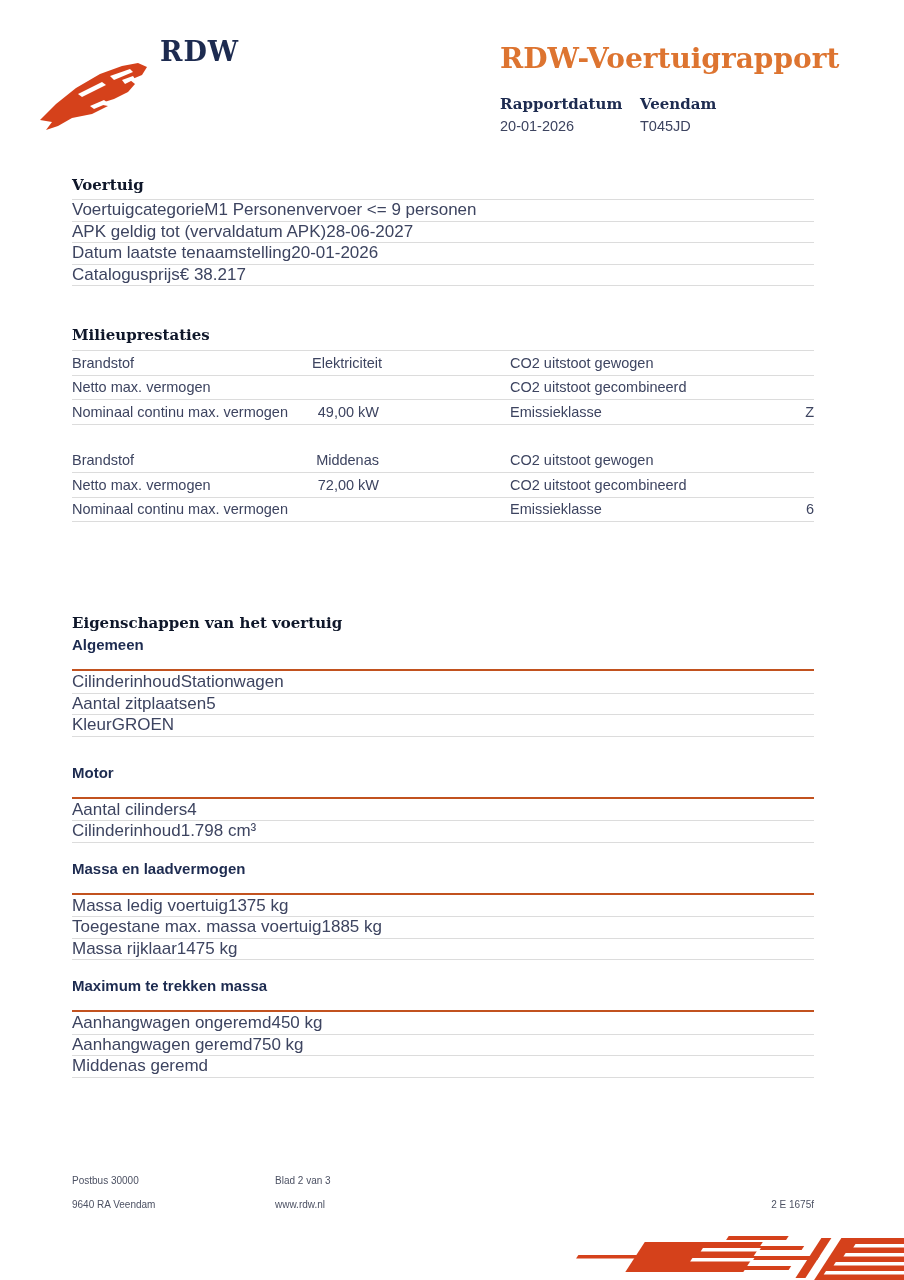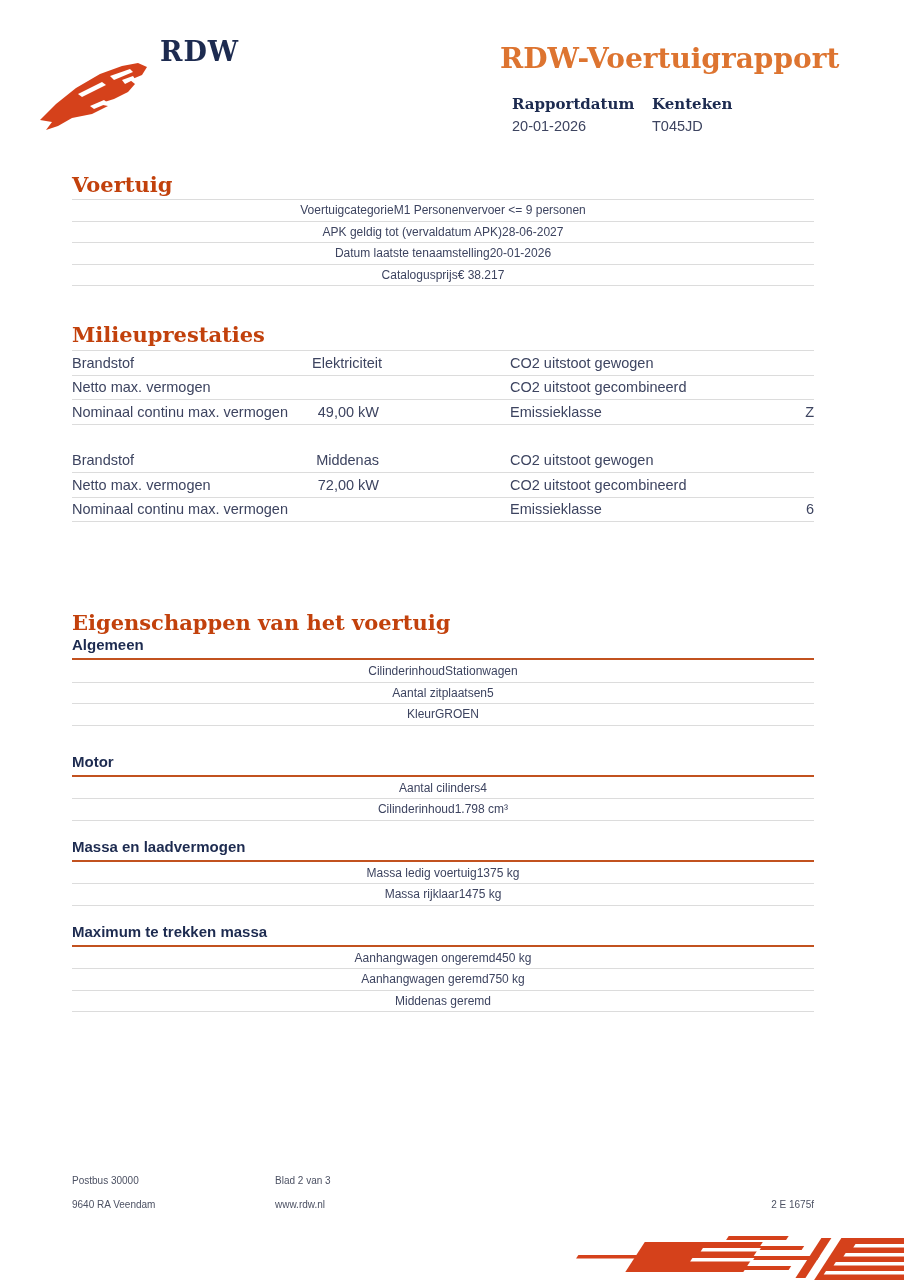--- a/index.html
+++ b/index.html
@@ -21,46 +21,46 @@
     font-family:"DejaVu Serif", serif;
     font-weight:bold; font-size:27px; letter-spacing:1px;
     color:#1d2b50;
   }
   .doc-title {
     position:absolute; left:500px; top:42px;
     font-family:"DejaVu Serif", serif;
     font-weight:bold; font-size:28px;
     color:#dd7430;
   }
-  .meta { position:absolute; left:512px; top:95px; display:flex; }
+  .meta { position:absolute; left:500px; top:95px; display:flex; }
   .meta-col { width:140px; }
   .meta-col.k { width:180px; }
   .meta-label {
     font-family:"DejaVu Serif", serif;
     font-weight:bold; font-size:15px; color:#1d2b50;
     margin-bottom:5px;
   }
   .meta-value { font-size:14.5px; color:#3d4460; }
 
   
   .content { position:absolute; left:72px; top:0; width:742px; }
 
   .sec-head {
     font-family:"DejaVu Serif", serif;
-    font-weight:bold; font-size:21px; color:#c2410c;
+    font-weight:bold; font-size:15px; color:#0f172a;
     height:18px; line-height:18px;
   }
   #sec-voertuig .sec-head { margin-top:176px; margin-bottom:5px; }
 
   .tbl { border-top:1px solid #dcdcdc; }
   .row {
-    display:flex; justify-content:center; align-items:center;
+    display:flex; justify-content:flex-start; align-items:center;
     height:21.5px;
     border-bottom:1px solid #dcdcdc;
-    font-size:12px;
+    font-size:17px;
   }
   .row .lbl { text-align:left; }
   .row .val { text-align:right; }
 
   
   #sec-milieu .sec-head { margin-top:40px; margin-bottom:6px; }
   .mrow {
     display:flex; align-items:center;
     height:24.5px;
     border-bottom:1px solid #dcdcdc;
@@ -71,21 +71,21 @@
   .mrow .c3 { width:131px; }
   .mrow .c4 { flex:1; }
   .mrow .c5 { text-align:right; }
   .mblock2 { margin-top:24px; }
 
   
   #sec-eigenschappen .sec-head { margin-top:92px; }
   .sub-head {
     margin-top:4px;
     font-weight:bold; font-size:15px; color:#1d2b50;
-    padding-bottom:5px;
+    padding-bottom:16px;
     border-bottom:2.5px solid #c2521f;
   }
   .sub { }
   .sub .row:first-of-type { margin-top:1px; }
   .sub-motor   { margin-top:27px; }
   .sub-massa   { margin-top:17px; }
   .sub-trekken { margin-top:17px; }
 
   
   .footer {
@@ -115,21 +115,21 @@
 </div>
 
 <h1 class="doc-title">RDW-Voertuigrapport</h1>
 
 <div class="meta">
   <div class="meta-col">
     <div class="meta-label">Rapportdatum</div>
     <div class="meta-value">20-01-2026</div>
   </div>
   <div class="meta-col k">
-    <div class="meta-label">Kenteken</div>
+    <div class="meta-label">Veendam</div>
     <div class="meta-value">T045JD</div>
   </div>
 </div>
 
 <div class="content">
 
   <section id="sec-voertuig">
     <h2 class="sec-head">Voertuig</h2>
     <div class="tbl">
       <div class="row">
@@ -232,20 +232,24 @@
         <span class="lbl">Cilinderinhoud</span>
         <span class="val">1.798 cm³</span>
       </div>
     </div>
 
     <div class="sub sub-massa">
       <h3 class="sub-head">Massa en laadvermogen</h3>
       <div class="row">
         <span class="lbl">Massa ledig voertuig</span>
         <span class="val">1375 kg</span>
+      </div>
+      <div class="row">
+        <span class="lbl">Toegestane max. massa voertuig</span>
+        <span class="val">1885 kg</span>
       </div>
       <div class="row">
         <span class="lbl">Massa rijklaar</span>
         <span class="val">1475 kg</span>
       </div>
     </div>
 
     <div class="sub sub-trekken">
       <h3 class="sub-head">Maximum te trekken massa</h3>
       <div class="row">

